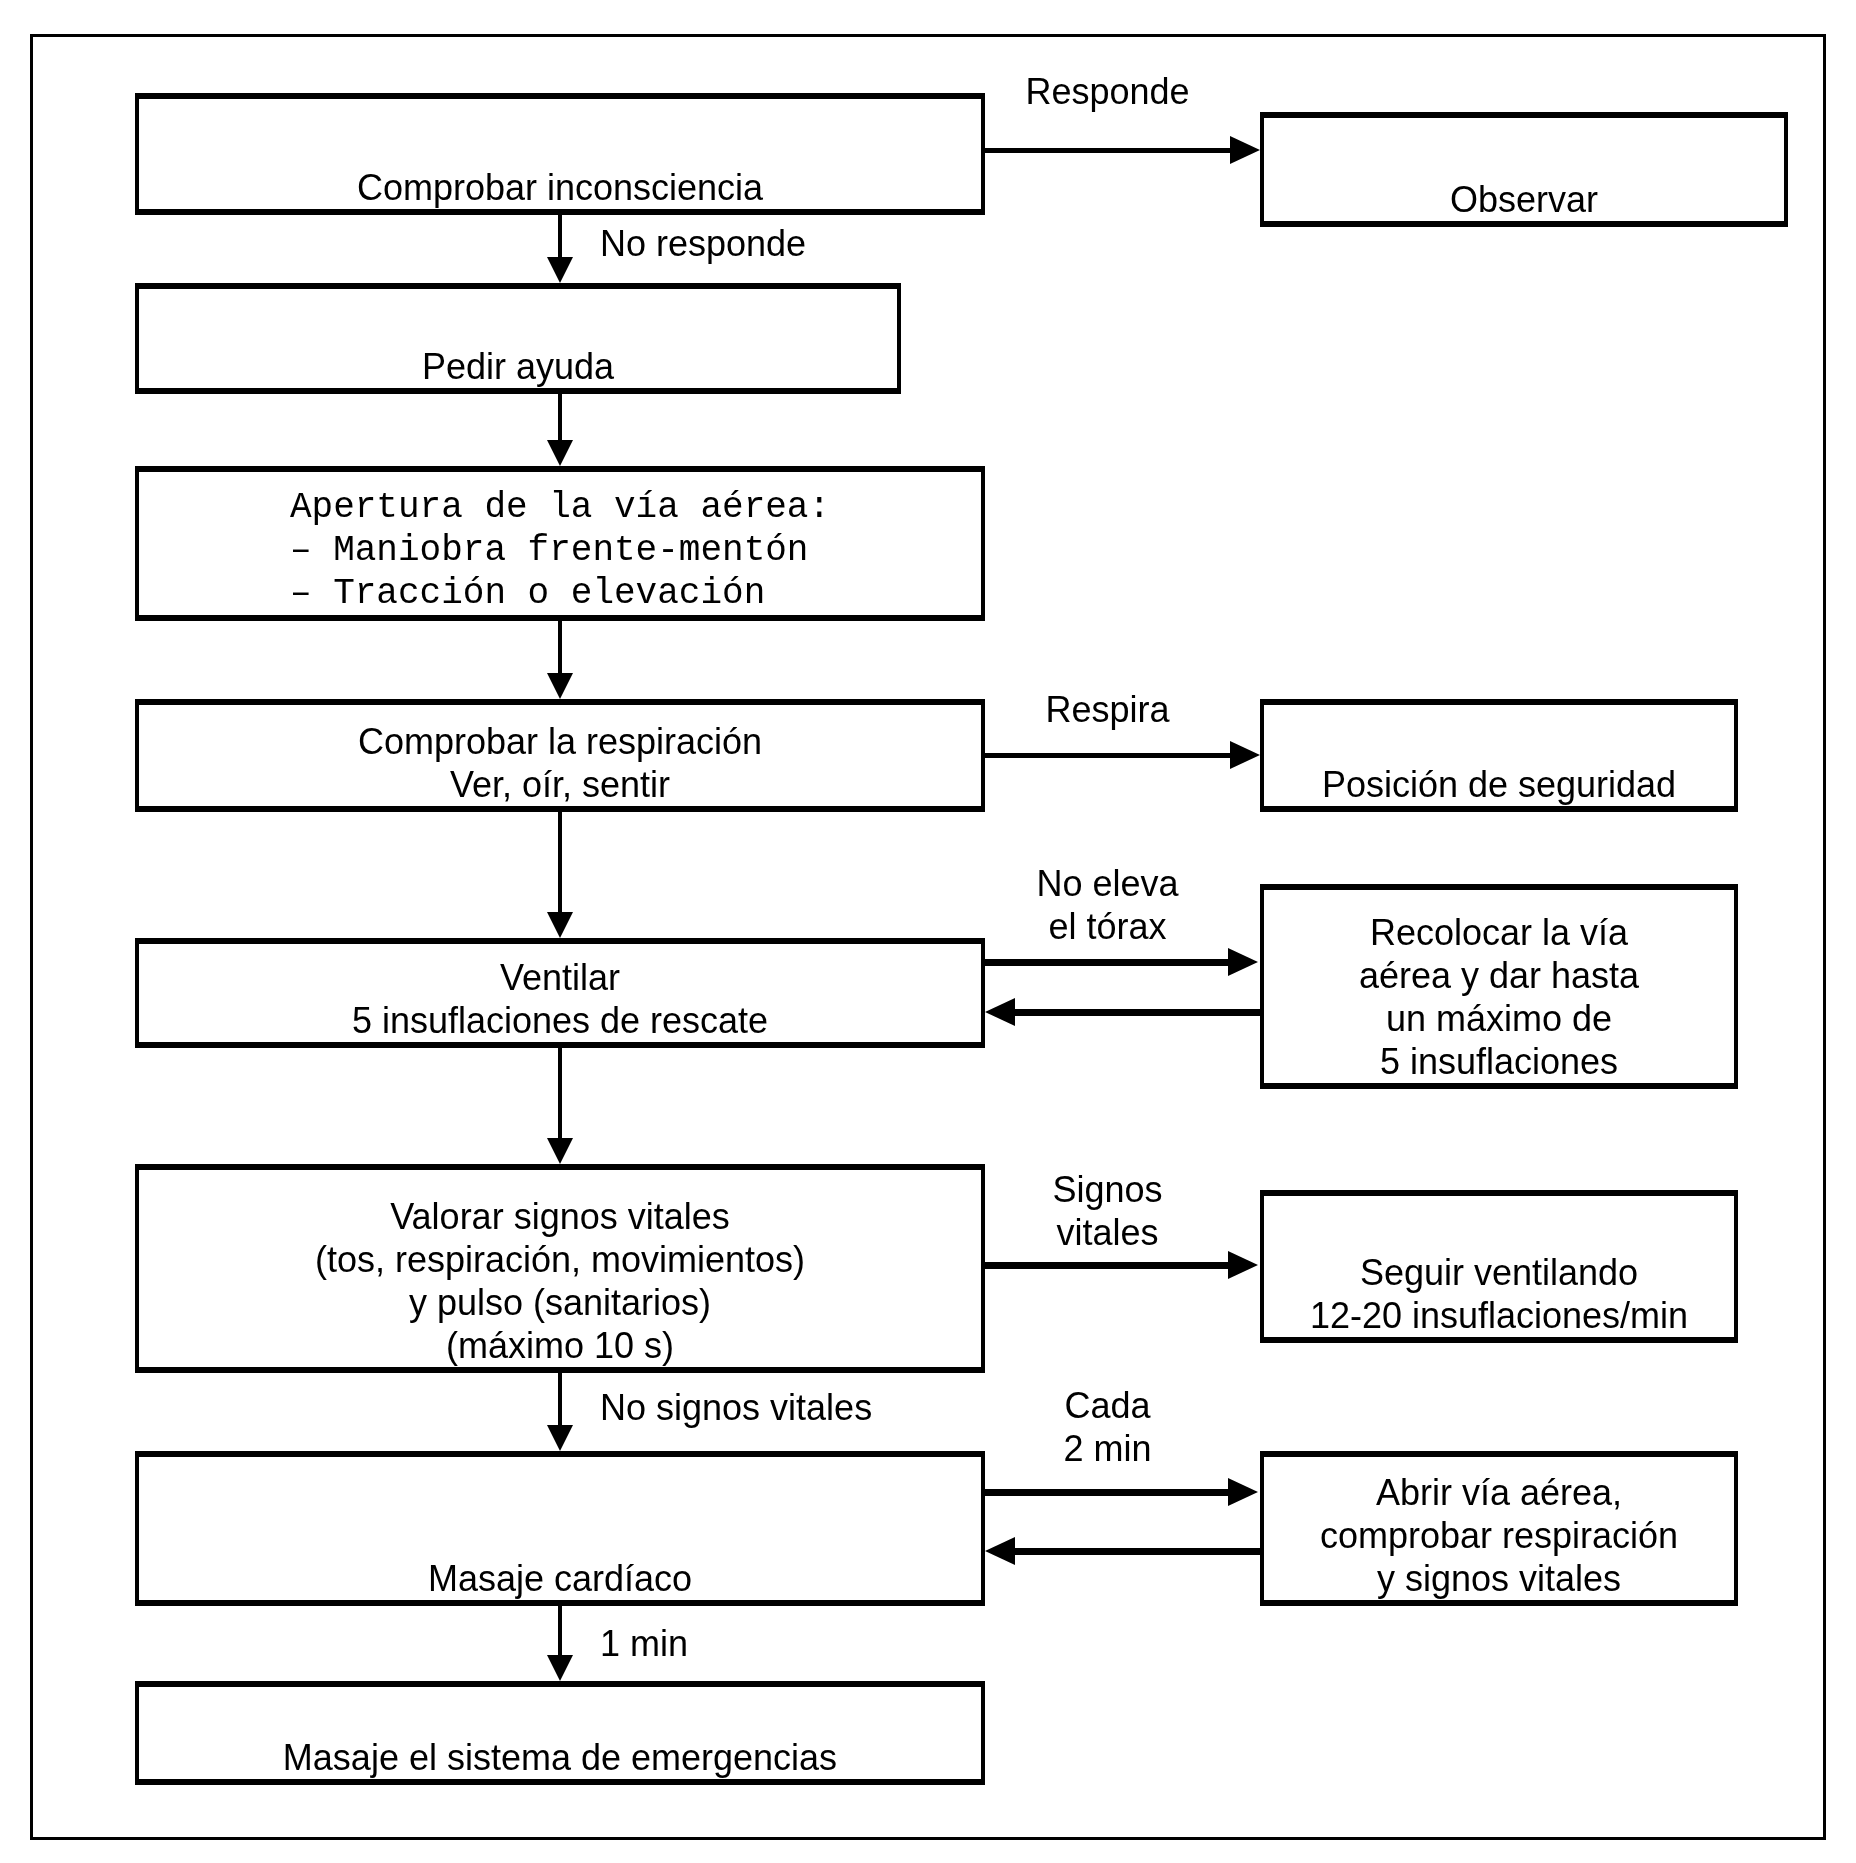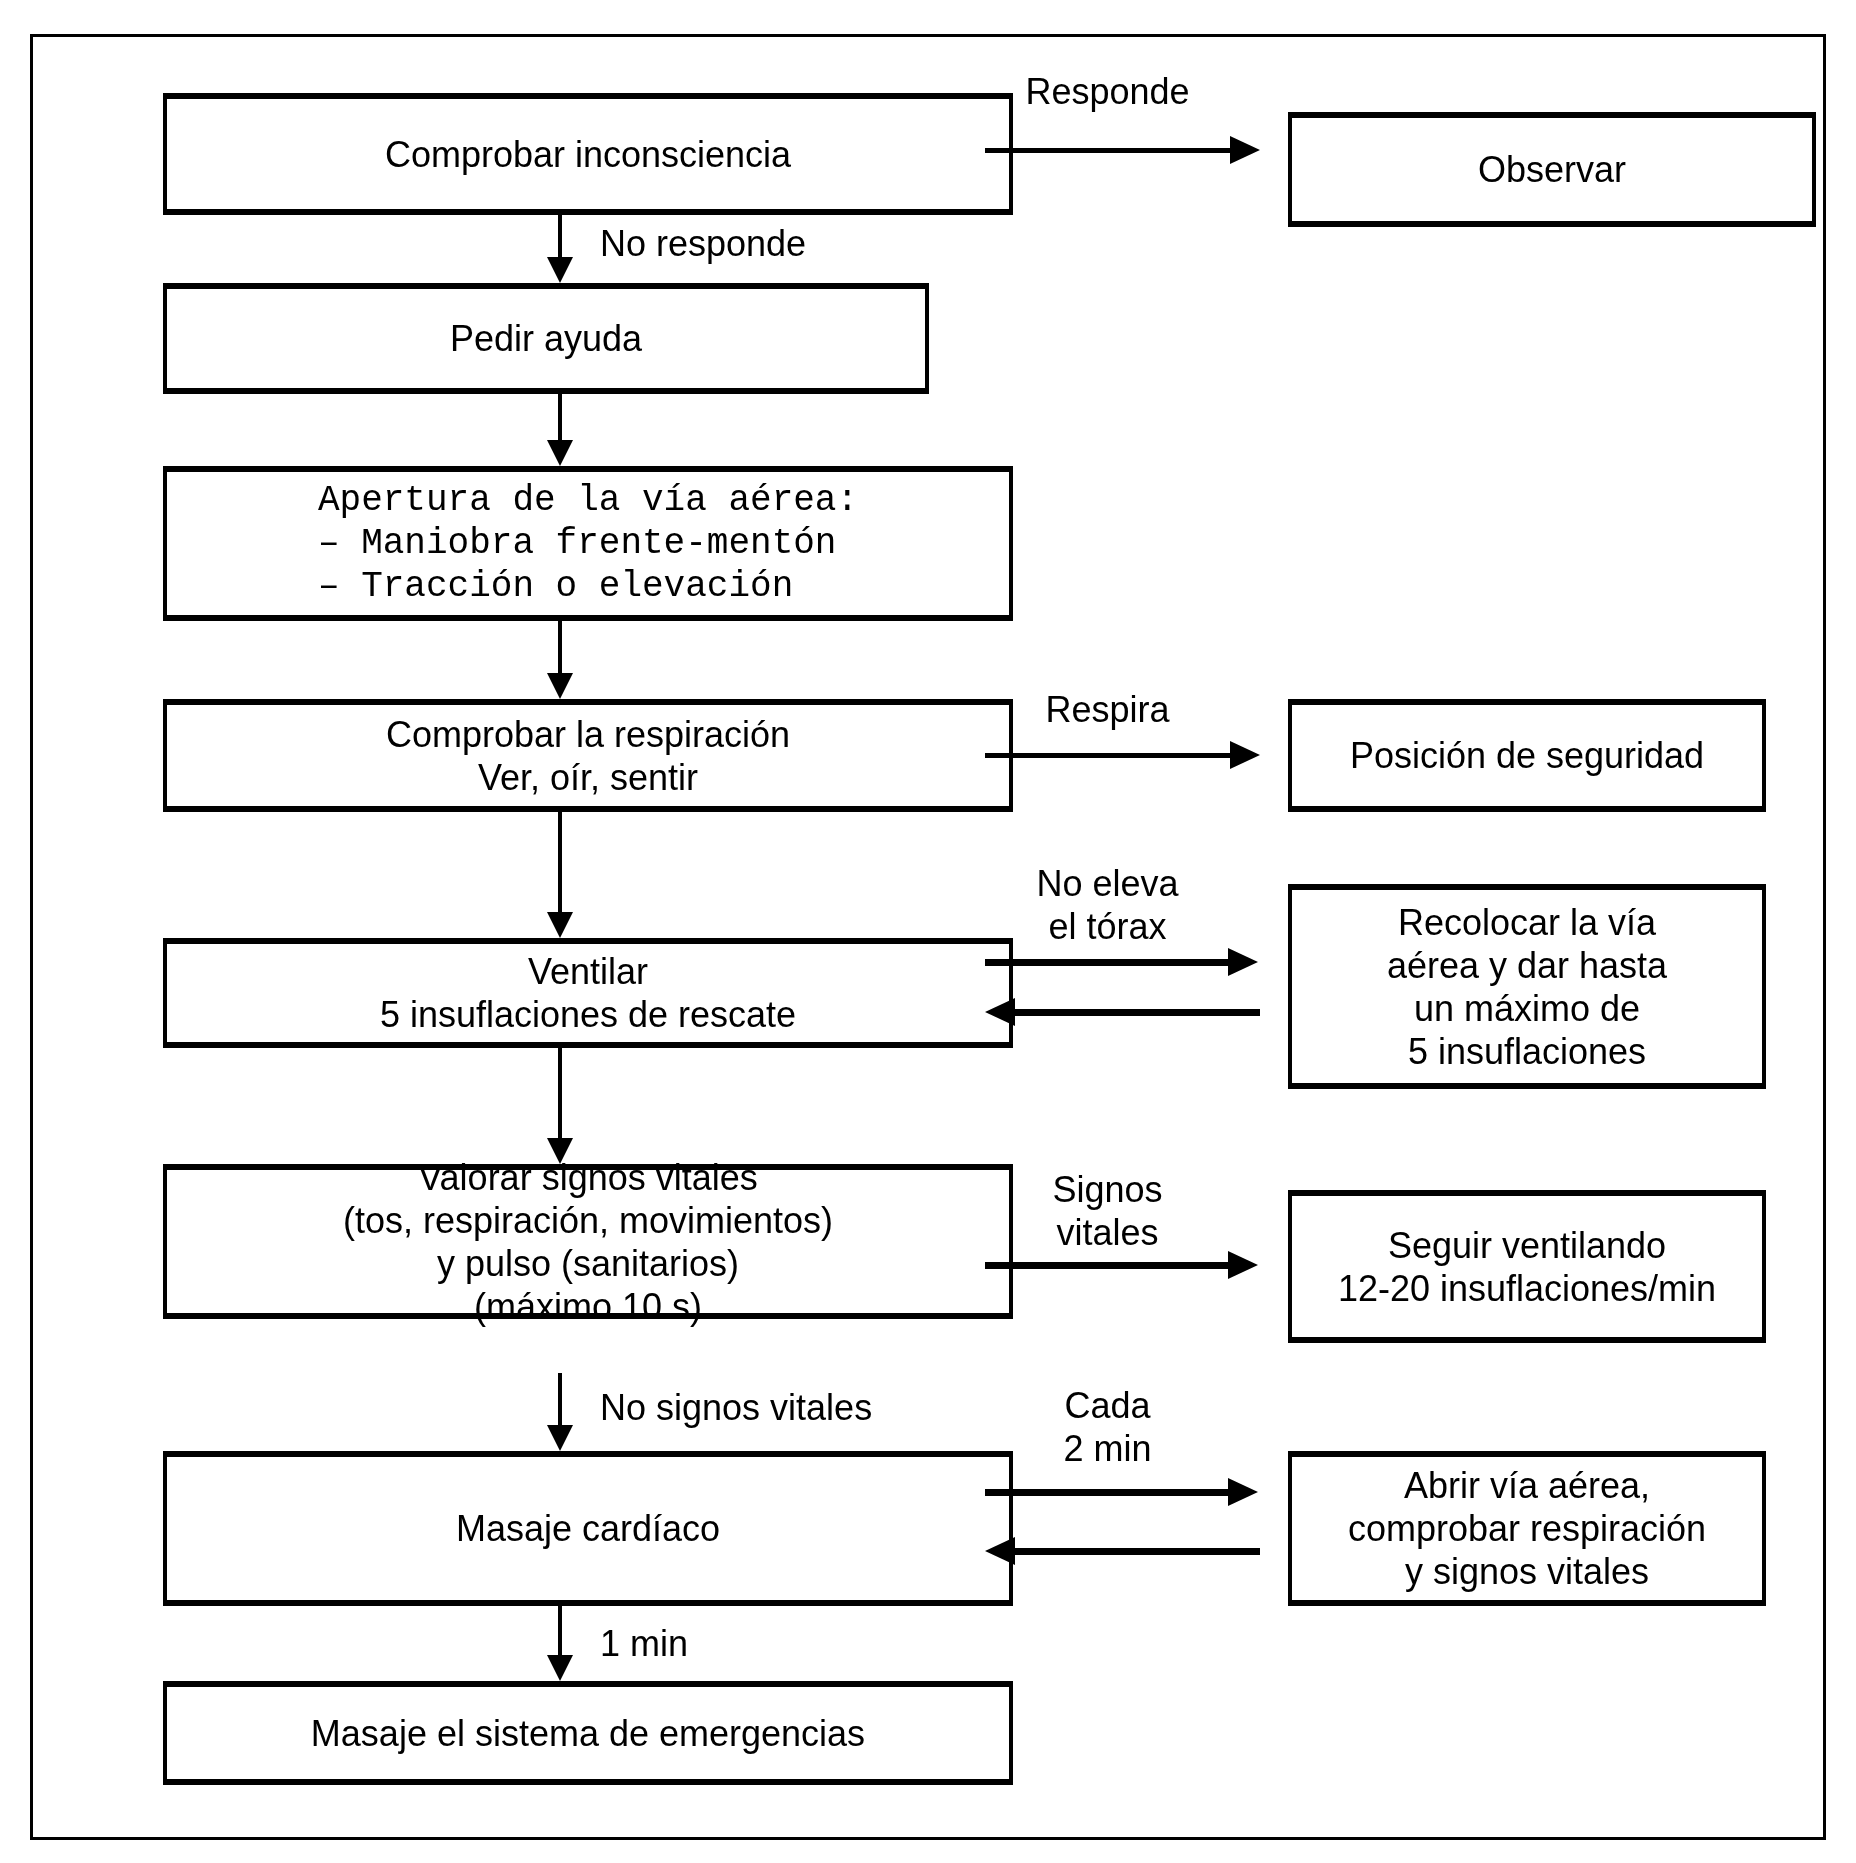--- a/index.html
+++ b/index.html
@@ -13,32 +13,31 @@
   }
   .frame{
     position:absolute;left:30px;top:34px;width:1796px;height:1806px;
     border:3px solid #000;box-sizing:border-box;
   }
   .box{
     position:absolute;box-sizing:border-box;
     border-style:solid;border-color:#000;
     border-width:6px 4px;
     background:#fff;
-    display:flex;flex-direction:column;justify-content:center;align-items:center;
+    display:flex;flex-direction:column;justify-content:flex-end;align-items:center;
     text-align:center;
-    margin-left:28px;
   }
   .box .inner-left{text-align:left;font-family:Liberation Mono, monospace;}
   
   #b1{left:135px;top:93px;width:850px;height:122px}
   #b2{left:135px;top:283px;width:766px;height:111px}
   #b3{left:135px;top:466px;width:850px;height:155px}
   #b4{left:135px;top:699px;width:850px;height:113px}
   #b5{left:135px;top:938px;width:850px;height:110px}
-  #b6{left:135px;top:1164px;width:850px;height:155px}
+  #b6{left:135px;top:1164px;width:850px;height:209px}
   #b7{left:135px;top:1451px;width:850px;height:155px}
   #b8{left:135px;top:1681px;width:850px;height:104px}
   
   #r1{left:1260px;top:112px;width:528px;height:115px}
   #r2{left:1260px;top:699px;width:478px;height:113px}
   #r3{left:1260px;top:884px;width:478px;height:205px}
   #r4{left:1260px;top:1190px;width:478px;height:153px}
   #r5{left:1260px;top:1451px;width:478px;height:155px}
 
   

